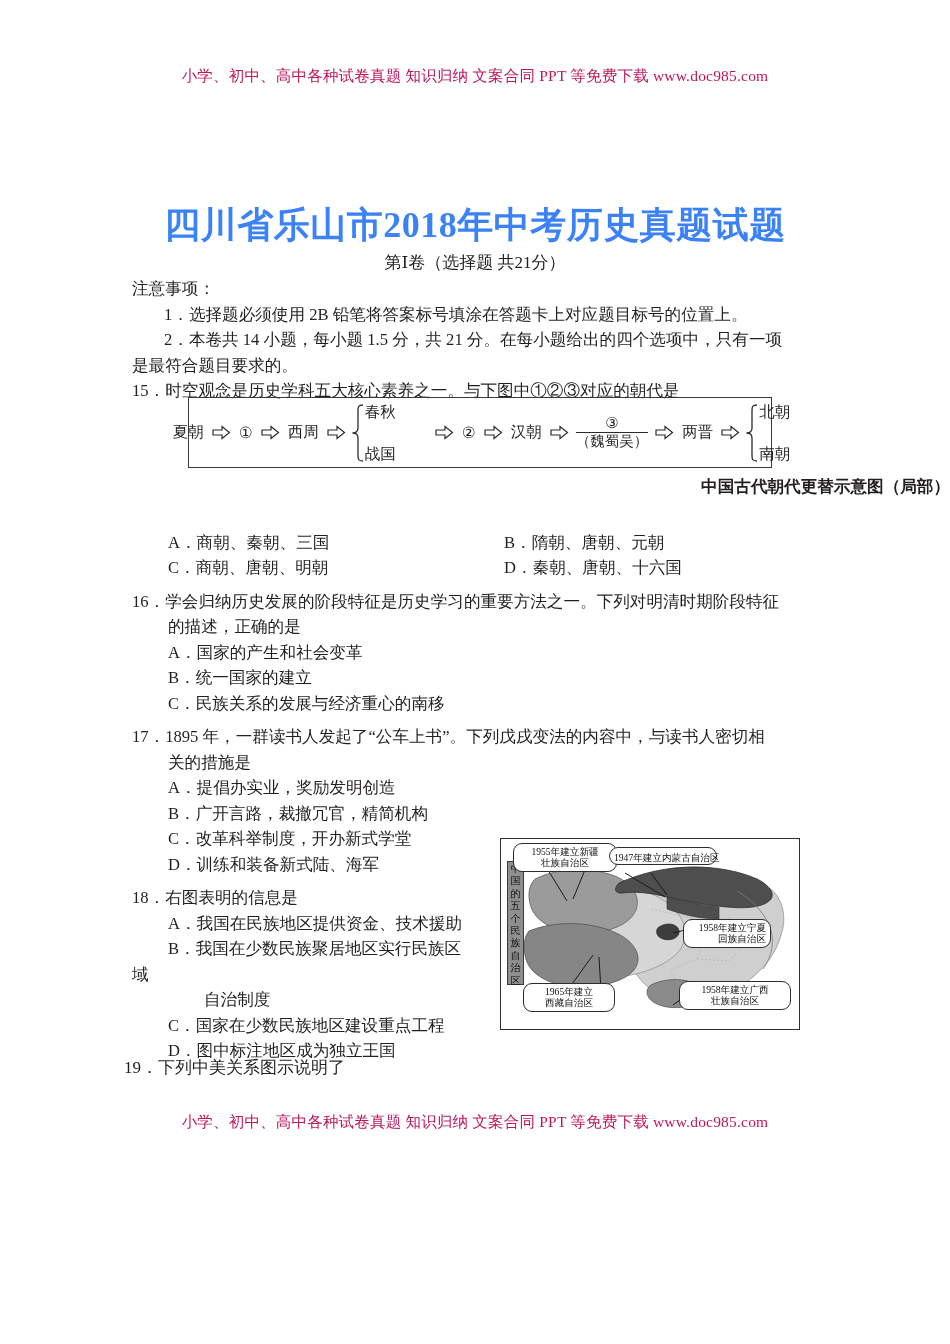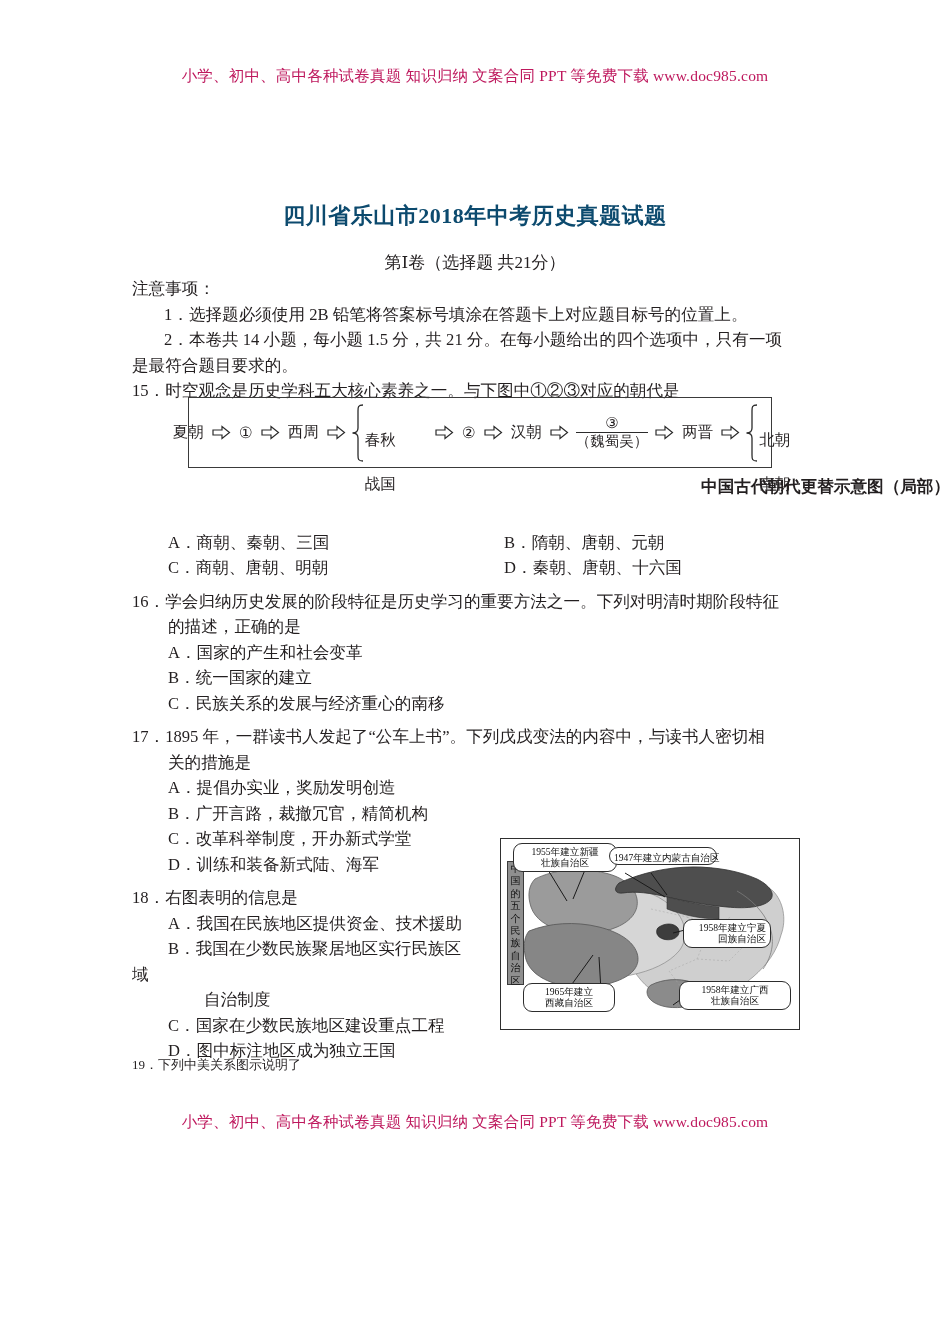--- a/index.html
+++ b/index.html
@@ -34,23 +34,23 @@
   }
   .watermark-top { top: 66px; }
   .watermark-bottom { top: 1112px; }
 
   
   .doc-title {
     position: absolute;
     left: 0; top: 201px;
     width: 950px;
     text-align: center;
-    color: #0c4a6e;
+    color: #3b82f6;
     font-weight: bold;
-    font-size: 22px;
+    font-size: 36px;
     letter-spacing: 0.5px;
   }
   .section-head {
     position: absolute;
     left: 0; top: 251px;
     width: 950px;
     text-align: center;
     font-size: 17px;
   }
 
@@ -126,21 +126,21 @@
   }
   .brace-svg { display: block; }
   .branch-labels {
     display: flex;
     flex-direction: column;
     justify-content: space-between;
     height: 58px;
     padding-left: 1px;
     font-size: 15.5px;
   }
-  .branch-labels > div { line-height: 16px; white-space: nowrap; margin-top: 28px; }
+  .branch-labels > div { line-height: 16px; white-space: nowrap; }
   .branch-spacer { width: 34px; }
   .frac {
     display: inline-flex;
     flex-direction: column;
     align-items: center;
     padding: 0 4px;
     line-height: 1.08;
   }
   .frac-top {
     font-size: 15px;
@@ -203,23 +203,23 @@
     font-size: 9.6px;
     line-height: 11.4px;
     text-align: center;
     color: #111111;
     padding: 2px 4px;
     box-sizing: border-box;
     white-space: nowrap;
   }
   .q19 {
     position: absolute;
-    left: 132px;
+    left: 124px;
     top: 1056px;
-    font-size: 13px;
+    font-size: 17px;
   }
 </style>
 </head>
 <body>
 
 <div class="page">
 
   <div class="watermark watermark-top">小学、初中、高中各种试卷真题 知识归纳 文案合同 PPT 等免费下载  www.doc985.com</div>
 
   <div class="doc-title">四川省乐山市2018年中考历史真题试题</div>

